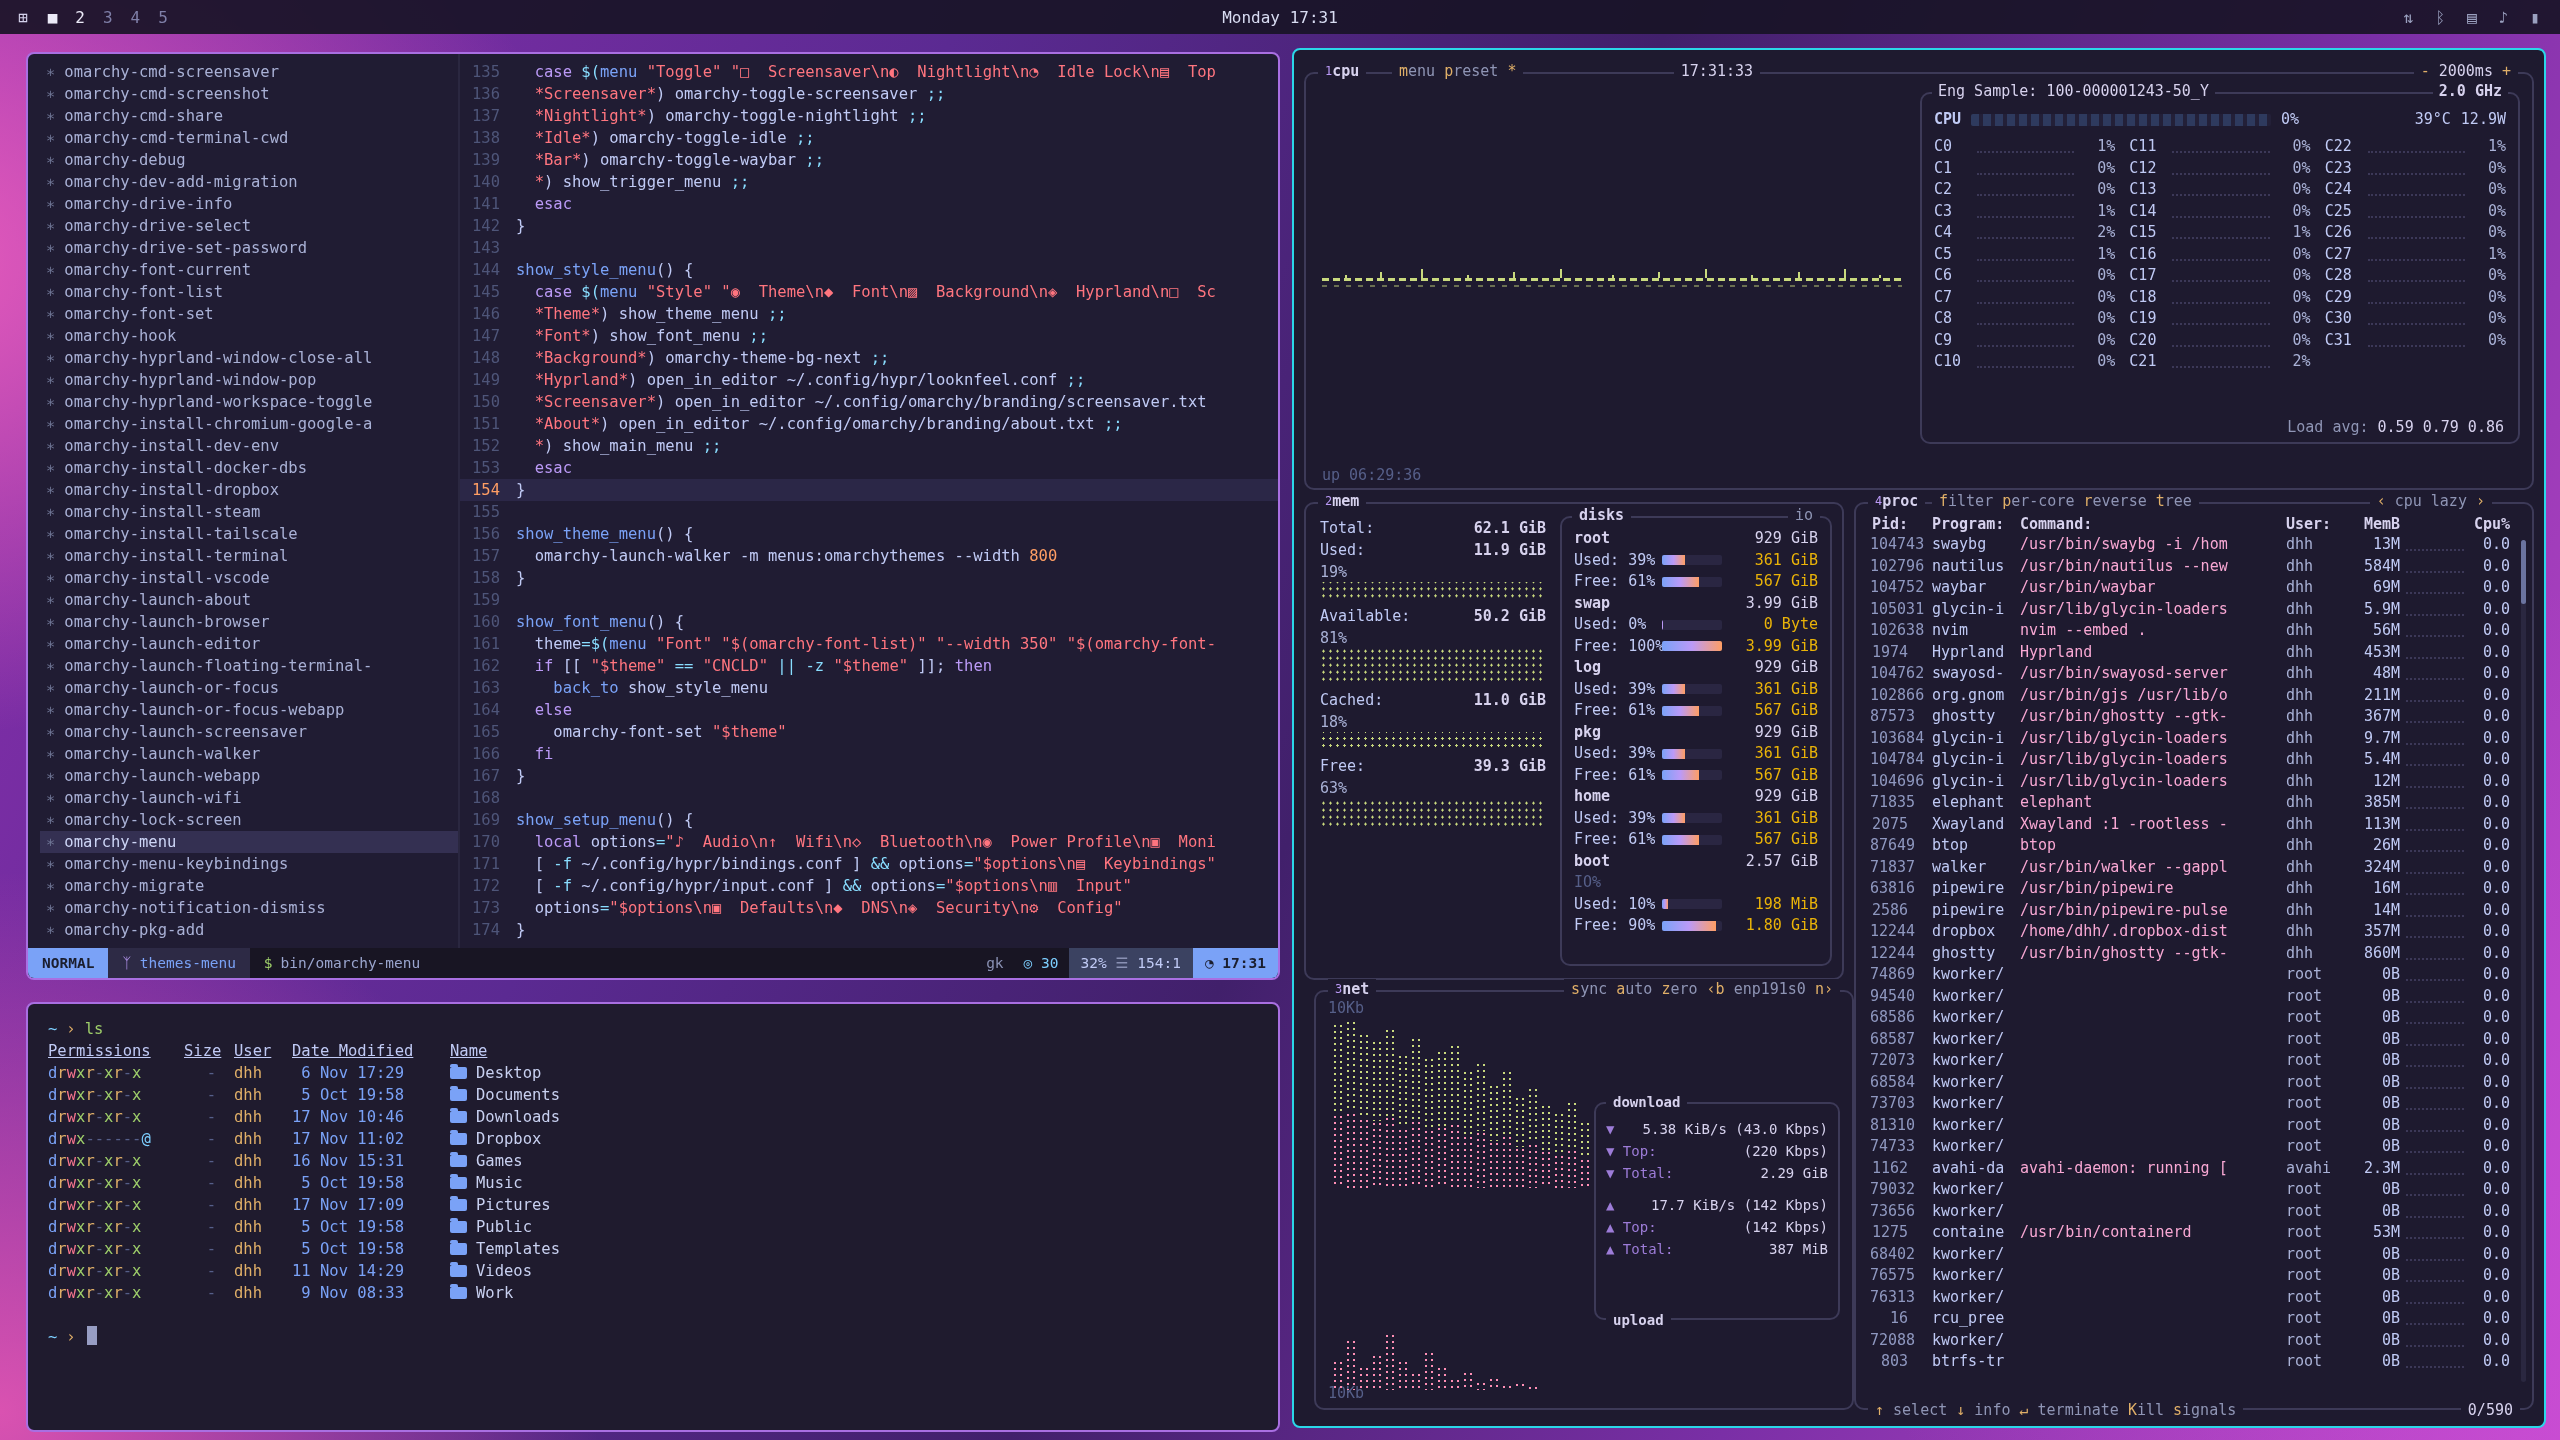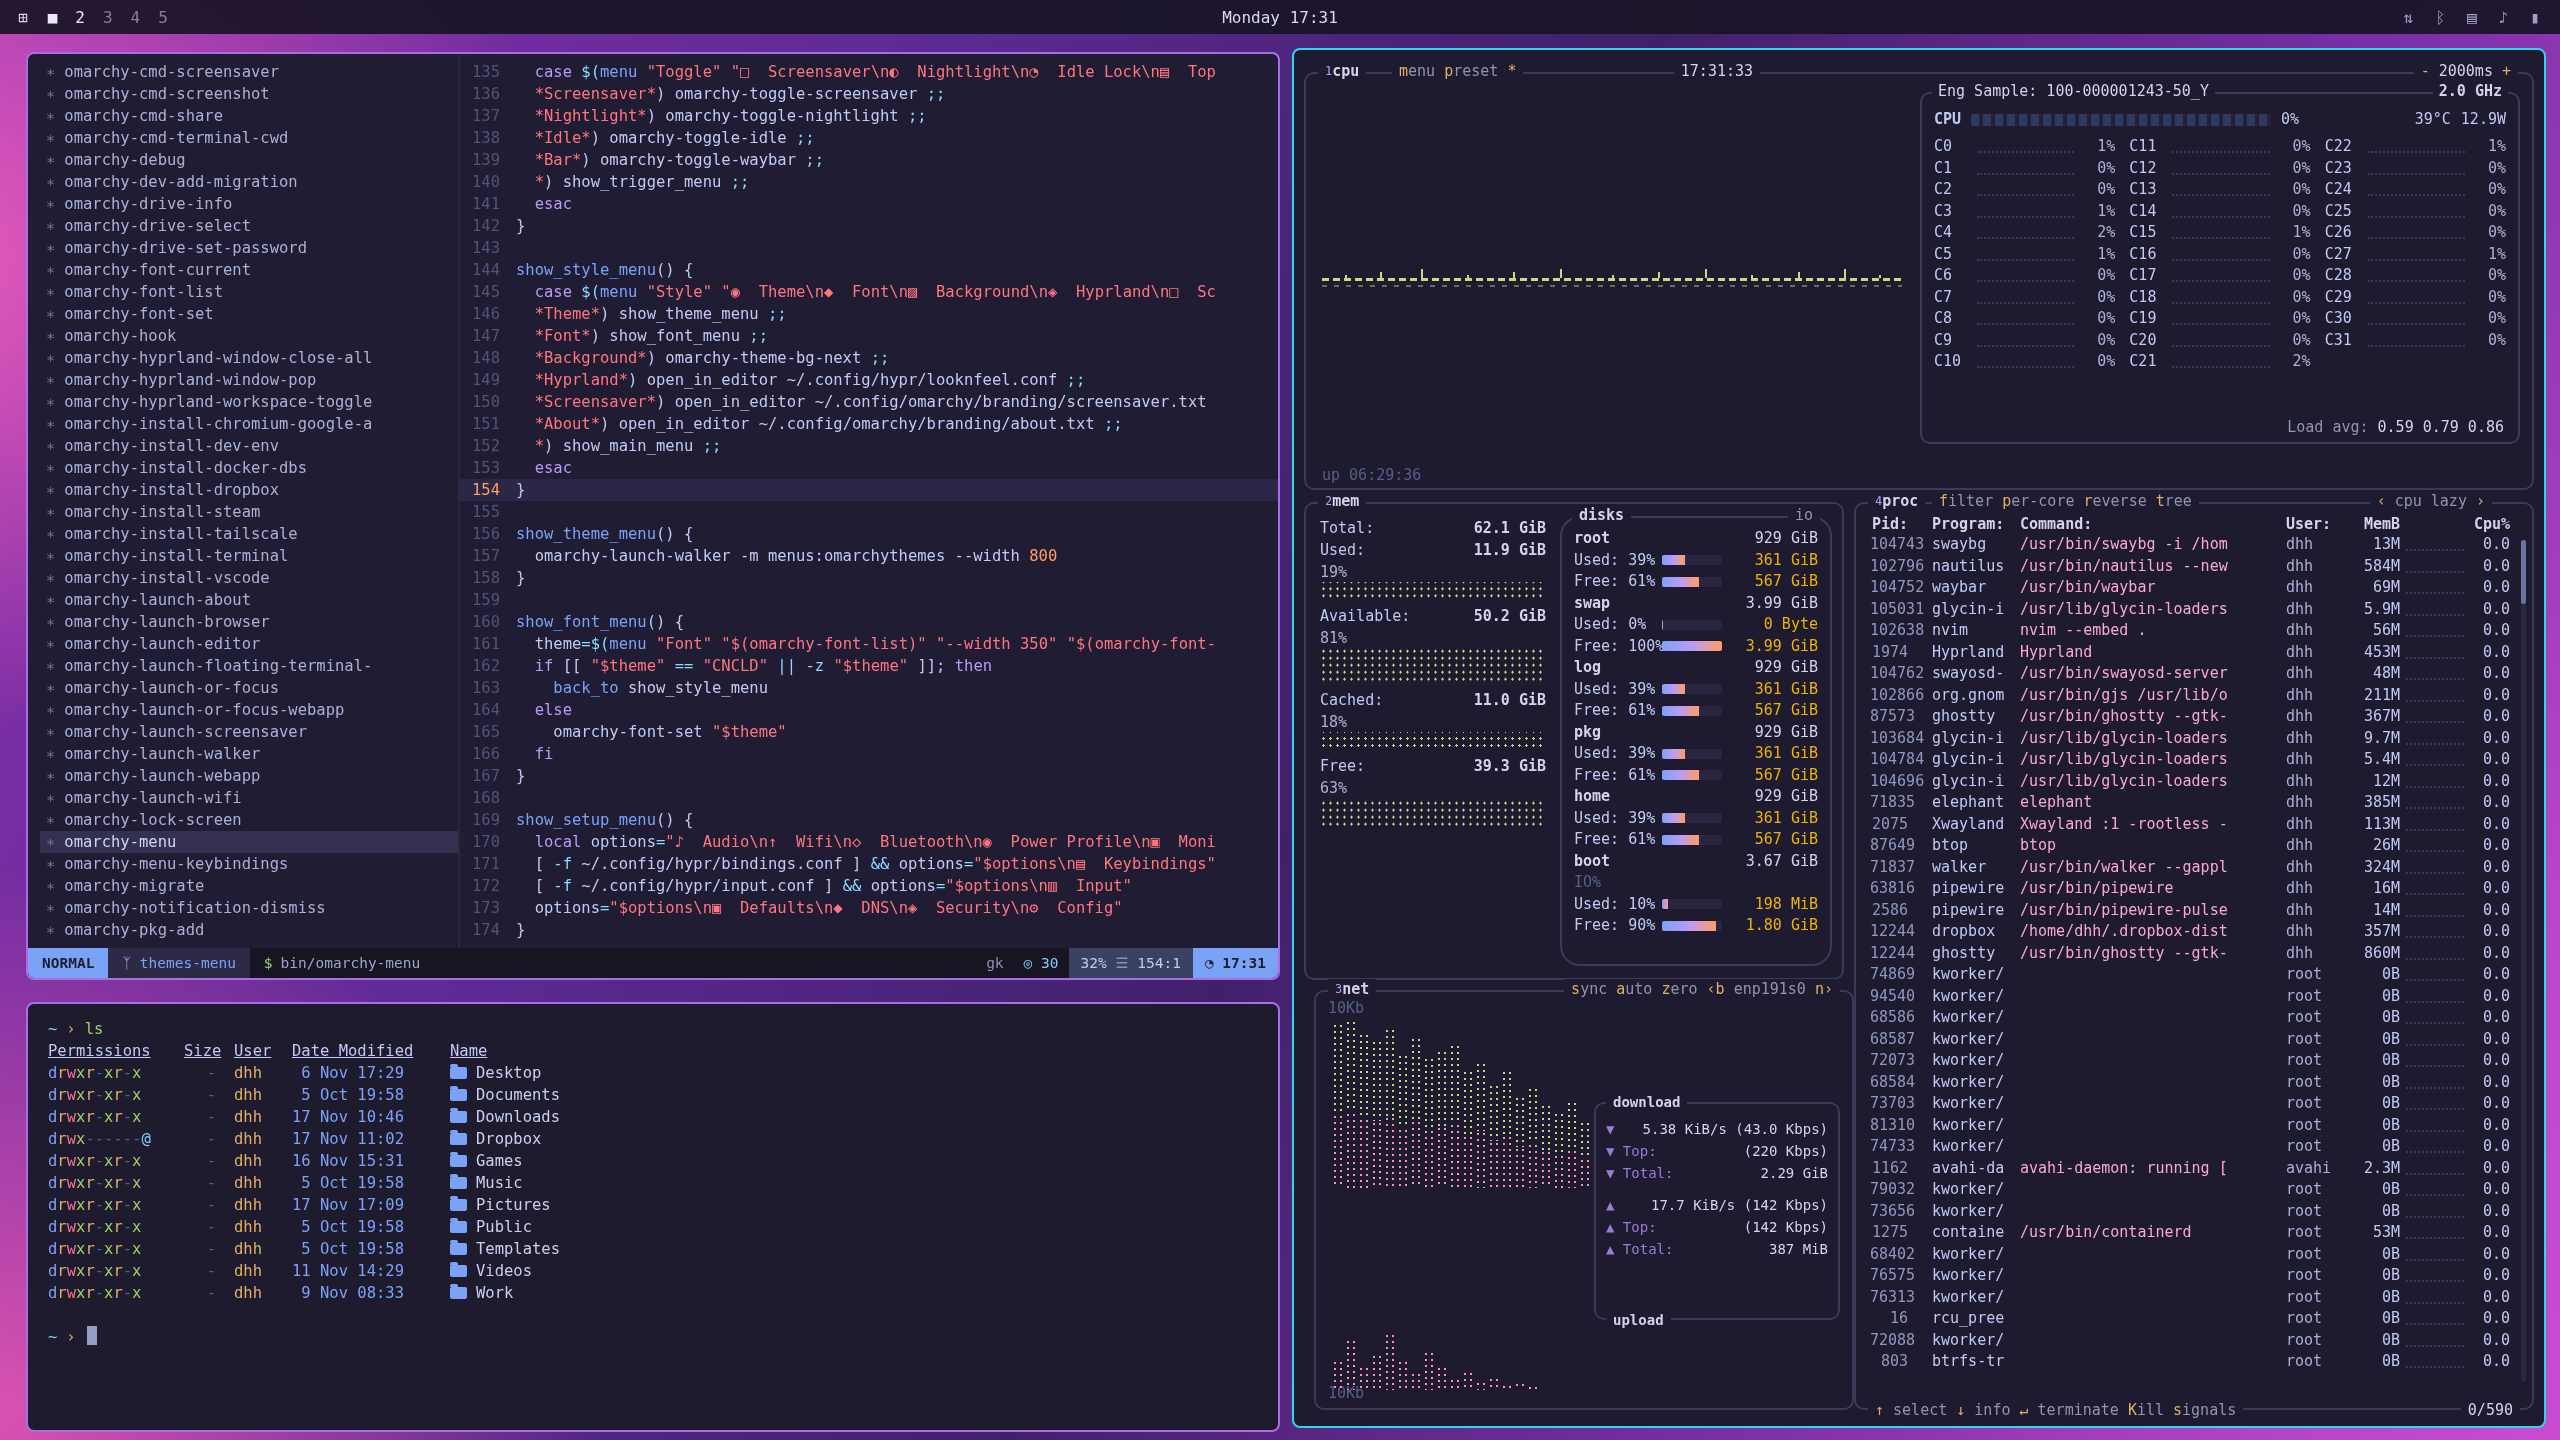--- a/index.html
+++ b/index.html
@@ -109,21 +109,21 @@
   
   #mem-box { left:10px; top:452px; width:540px; height:478px; }
   #mem-stats { position:absolute; left:14px; top:14px; width:226px; }
   .mrow { display:flex; justify-content:space-between; height:22px; }
   .mlabel { color:#c0caf5; } .mval { color:#d7d2ee; font-weight:bold; }
   .mpct { color:#a9b1d6; height:20px; display:block; }
   .dotgraph { width:100%; margin-bottom:7px;
     background-image:radial-gradient(#c9d97e 1.2px,transparent 1.3px);
     background-size:7px 7px; background-position:left bottom; }
   #disks-box { position:absolute; right:10px; top:12px; bottom:12px; width:272px;
-    border:2px solid #3d3a58; border-radius:20px; padding:10px 12px 4px; }
+    border:2px solid #3d3a58; border-radius:10px; padding:10px 12px 4px; }
   .drow { display:flex; align-items:center; height:21.5px; }
   .dname { color:#d7d2ee; font-weight:bold; flex:1; }
   .dsize { color:#d7d2ee; }
   .dio { color:#565f89; height:21.5px; }
   .dlbl { color:#c0caf5; width:88px; flex:0 0 88px; white-space:pre;}
   .meter { width:60px; height:10px; background:#2a2642; border-radius:2px; overflow:hidden; flex:0 0 60px;}
   .meter i { display:block; height:100%; background:linear-gradient(90deg,#7aa2f7,#bb9af7,#ff9e64); }
   .dval { flex:1; text-align:right; color:#eab308; }
   
   #net-box { left:20px; top:940px; width:540px; height:420px; }
@@ -677,21 +677,21 @@
               <span class="dlbl">Free: 61%</span>
               <span class="meter">
                 <i style="width: 61%;"></i>
               </span>
               <span class="dval">567 GiB</span>
             </div>
           </div>
           <div class="disk">
             <div class="drow">
               <span class="dname">boot</span>
-              <span class="dsize">3.67 GiB</span>
+              <span class="dsize">2.57 GiB</span>
             </div>
             <div class="dio">IO%</div>
             <div class="drow">
               <span class="dlbl">Used: 10%</span>
               <span class="meter">
                 <i style="width: 10%;"></i>
               </span>
               <span class="dval">198 MiB</span>
             </div>
             <div class="drow">

